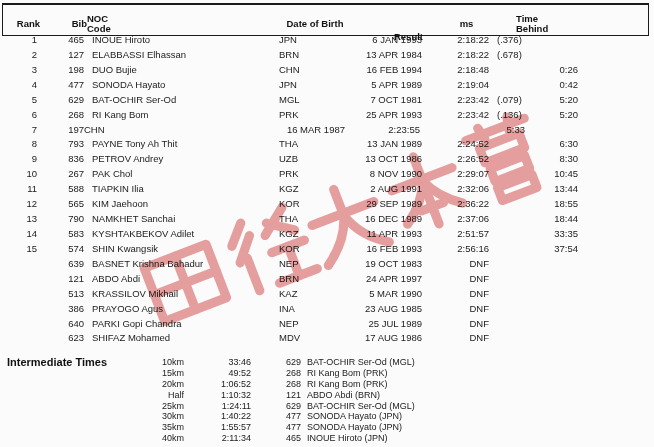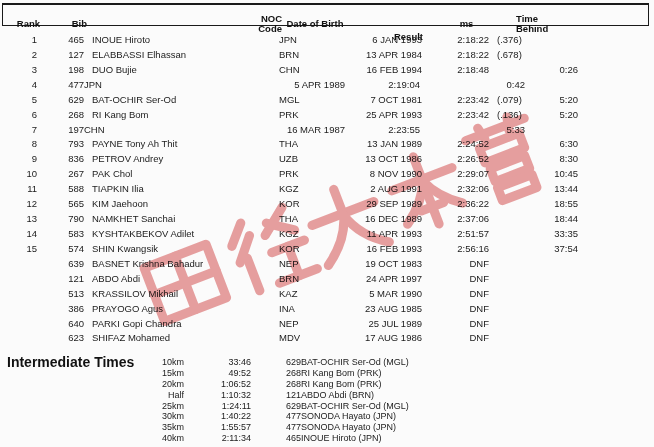--- a/index.html
+++ b/index.html
@@ -7,34 +7,34 @@
     width:654px;height:447px;position:relative;overflow:hidden;
     background:#fbfbfb;
     font-family:"Liberation Sans", sans-serif;
     color:#1b1b1b;
     -webkit-font-smoothing:antialiased;
   }
   .sheet{position:absolute;inset:0;}
 
   
   .header-box{
-    position:absolute;left:2px;top:3px;width:647px;height:23px;
+    position:absolute;left:2px;top:3px;width:647px;height:33px;
     border:1px solid #1a1a1a;border-top-width:2px;
     box-sizing:border-box;
     display:grid;
     grid-template-columns:38px 46px 195px 66px 77px 69px 34px 53px 1fr;
     align-items:center;
     font-size:9.5px;font-weight:bold;color:#111;
     line-height:10px;
   }
   .hc{white-space:pre;}
   .h-rank{text-align:right;padding-right:1px;}
   .h-bib{text-align:right;}
   .h-name{padding-left:8px;}
-  .h-noc{padding-left:0;text-align:right;}
+  .h-noc{padding-left:0;text-align:left;}
   .h-dob{text-align:center;}
   .h-result{text-align:right;padding-right:2px;margin-top:27px;}
   .h-ms{text-align:center;padding-left:14px;}
   .h-behind{text-align:center;padding-left:22px;}
 
   
   .rows{position:absolute;left:0;top:33px;width:654px;font-size:9.5px;}
   .row{
     display:grid;
     grid-template-columns:38px 46px 195px 66px 77px 69px 34px 53px 1fr;
@@ -47,31 +47,31 @@
   .c-noc{padding-left:0;}
   .c-dob{text-align:right;}
   .c-result{text-align:right;padding-right:2px;}
   .c-ms{padding-left:6px;}
   .c-behind{text-align:right;}
 
   
   .intermediate{position:absolute;left:0;top:357px;width:654px;font-size:9px;}
   .int-label{
     position:absolute;left:7px;top:0;height:10.9px;line-height:10.9px;
-    font-weight:bold;font-size:14px;color:#111;white-space:nowrap;
+    font-weight:bold;font-size:11px;color:#111;white-space:nowrap;
   }
   .int-row{
     display:grid;
     grid-template-columns:110px 50px 67px 50px 1fr;
     height:10.9px;line-height:10.9px;white-space:nowrap;margin-left:24px;
   }
   .ic-dist{text-align:right;}
   .ic-time{text-align:right;}
   .ic-bib{text-align:right;}
-  .ic-athlete{}
+  .ic-athlete{padding-left:6px;}
 
   
   .watermark{
     position:absolute;left:0;top:0;width:654px;height:447px;
     pointer-events:none;opacity:0.5;filter:blur(0.7px);
     mix-blend-mode:multiply;z-index:9;
   }
 </style>
 </head>
 <body>
@@ -119,20 +119,21 @@
         <div class="c c-noc">CHN</div>
         <div class="c c-dob">16 FEB 1994</div>
         <div class="c c-result">2:18:48</div>
         <div class="c c-ms"></div>
         <div class="c c-behind">0:26</div>
         <div></div>
       </div>
       <div class="row">
         <div class="c c-rank">4</div>
         <div class="c c-bib">477</div>
+        <div class="c c-name">SONODA Hayato</div>
         <div class="c c-noc">JPN</div>
         <div class="c c-dob">5 APR 1989</div>
         <div class="c c-result">2:19:04</div>
         <div class="c c-ms"></div>
         <div class="c c-behind">0:42</div>
         <div></div>
       </div>
       <div class="row">
         <div class="c c-rank">5</div>
         <div class="c c-bib">629</div>

